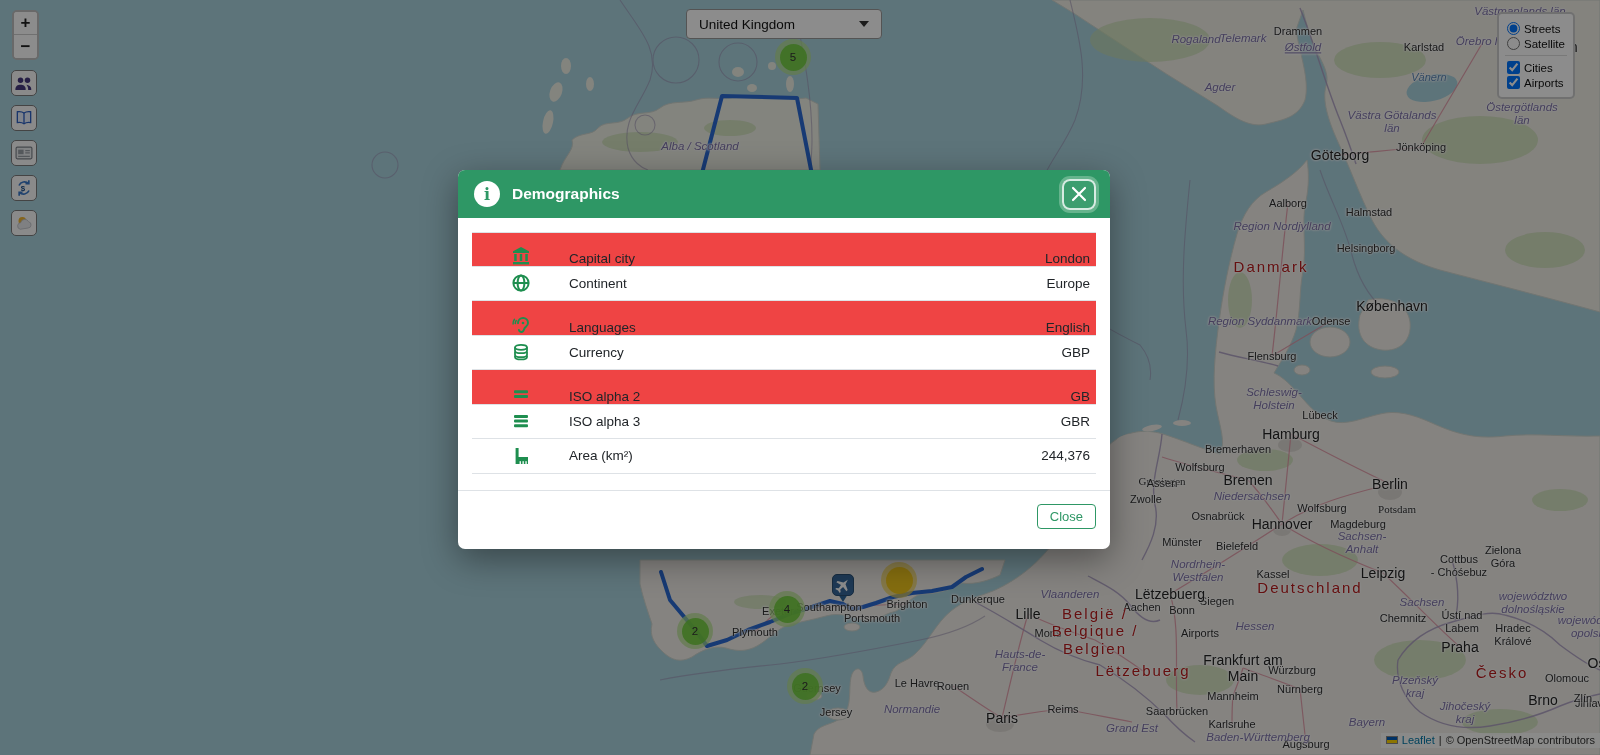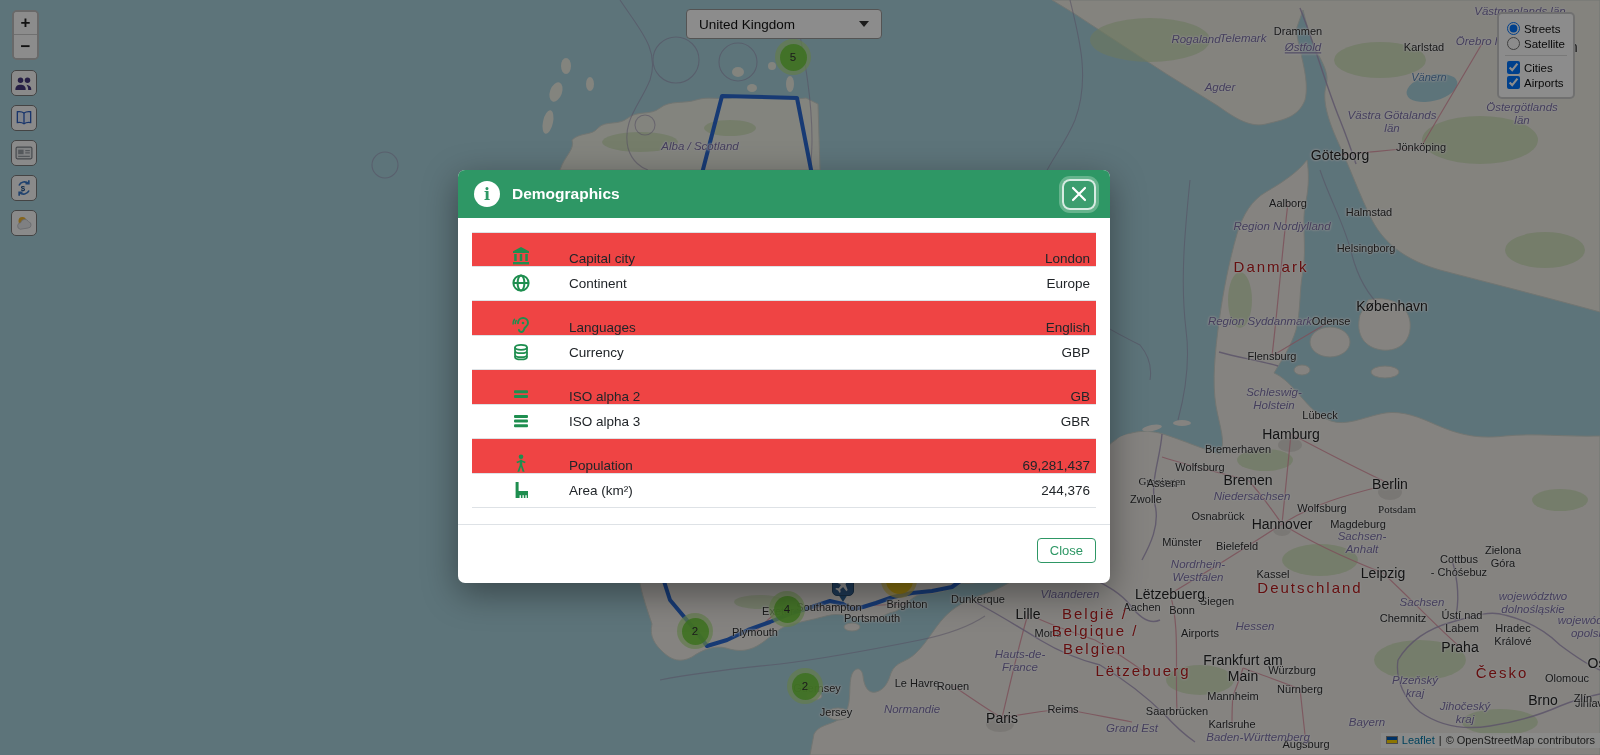--- a/index.html
+++ b/index.html
@@ -522,33 +522,20 @@
               <g fill="#1e8e4f">
                 <rect x="3" y="4" width="14" height="3" rx="1"></rect>
                 <rect x="3" y="8.6" width="14" height="3" rx="1"></rect>
                 <rect x="3" y="13.2" width="14" height="3" rx="1"></rect>
               </g>
             </svg>
           </span>
           <span class="rlab">ISO alpha 3</span>
           <span class="rval">GBR</span>
         </div>
-        <div class="drow alt">
-          <span class="ric">
-            <svg width="20" height="20" viewBox="0 0 20 20">
-              <g fill="#1e8e4f">
-                <circle cx="10" cy="3.7" r="2.3"></circle>
-                <path d="M8.9 6.8h2.2l.2 5.4 2.3 6.6h-2l-1.6-5.2-1.6 5.2h-2l2.3-6.6z"></path>
-                <path d="M5.4 8.8 10 6.9l4.6 1.9-.6 1.5L10 8.8l-3.9 1.5z"></path>
-              </g>
-            </svg>
-          </span>
-          <span class="rlab">Population</span>
-          <span class="rval">69,281,437</span>
-        </div>
         <div class="drow">
           <span class="ric">
             <svg width="20" height="20" viewBox="0 0 20 20">
               <path fill="#1e8e4f" d="M4.6 2h3v9h9.4v7H4.6z"></path>
               <g fill="#fff">
                 <rect x="8.6" y="15.2" width="1.3" height="2.8"></rect>
                 <rect x="11.5" y="15.2" width="1.3" height="2.8"></rect>
                 <rect x="14.4" y="15.2" width="1.3" height="2.8"></rect>
               </g>
             </svg>

